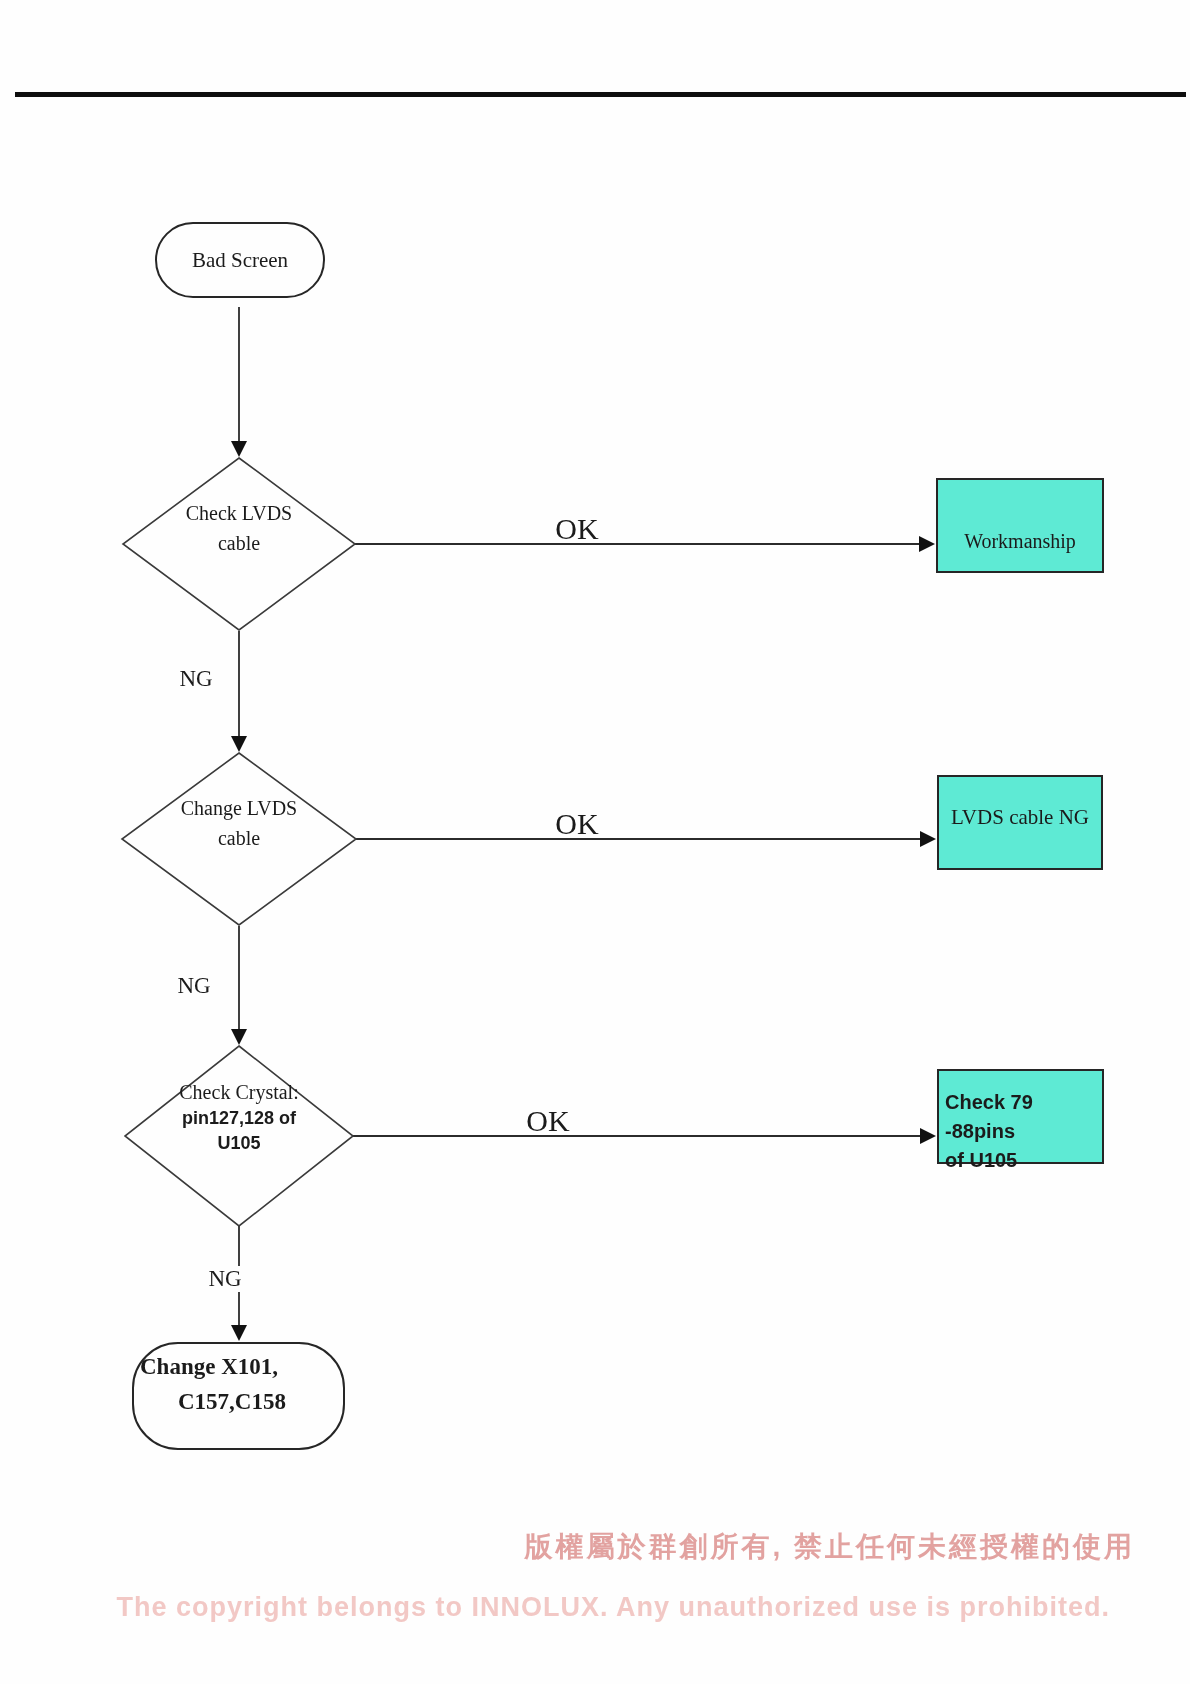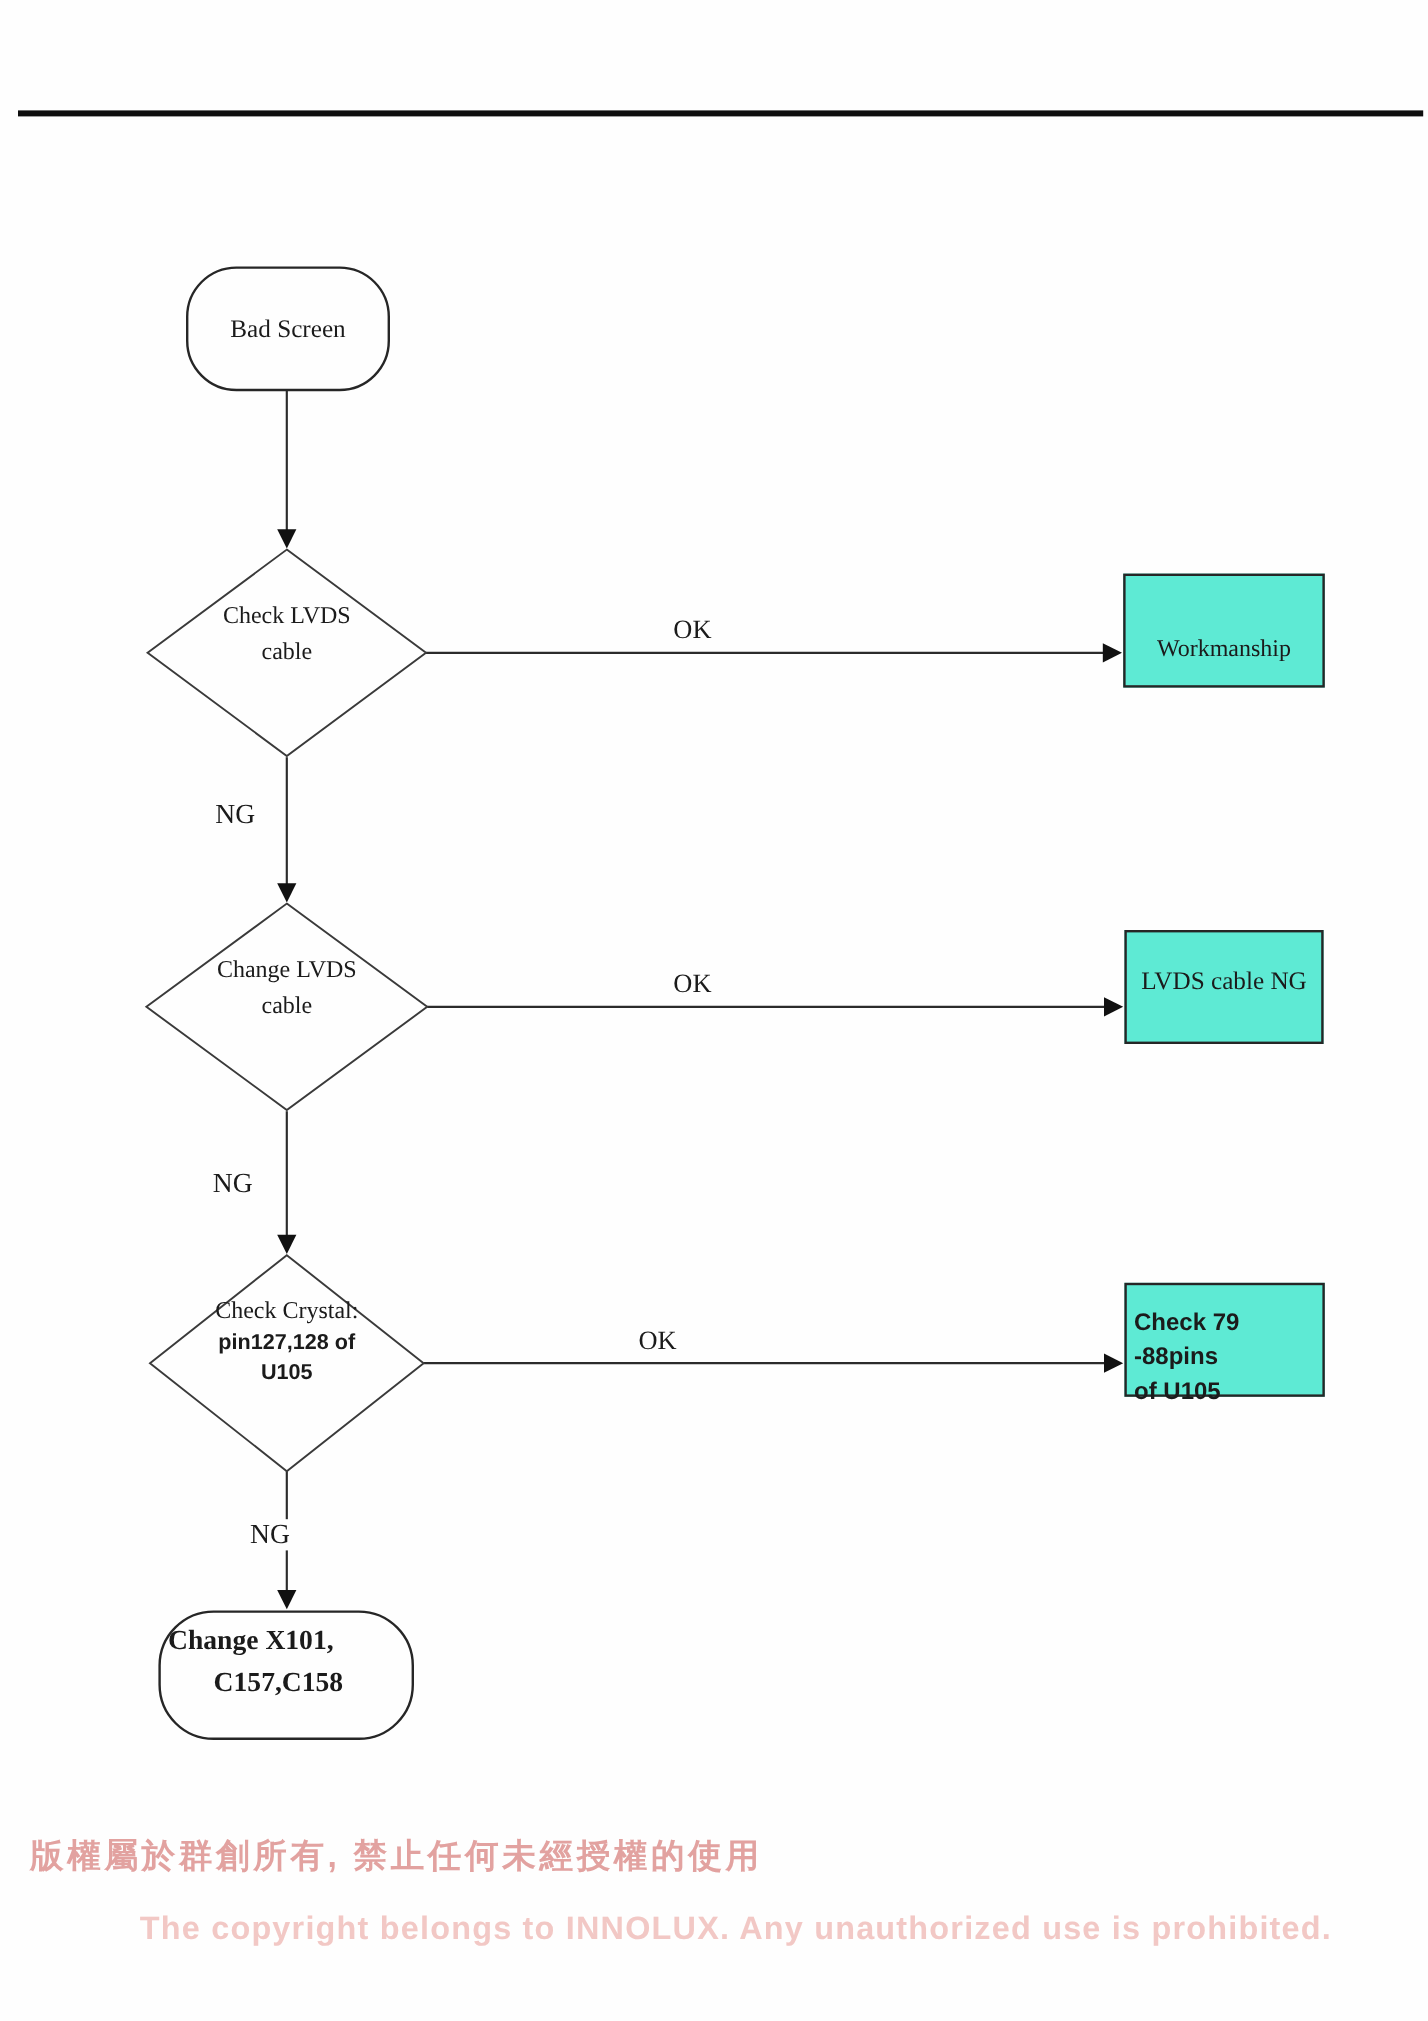--- a/index.html
+++ b/index.html
@@ -2,45 +2,45 @@
 <html><head>
 <meta charset="utf-8">
 <style>
   html,body{margin:0;padding:0;background:#ffffff;}
   #page{position:relative;width:1190px;height:1684px;background:#fefefe;overflow:hidden;
         font-family:"Liberation Serif", serif;color:#1b1b1b;}
   .abs{position:absolute;}
   #top-rule{left:15px;top:92px;width:1171px;height:5px;background:#0e0e0e;}
   #conn-svg{left:0;top:0;width:1190px;height:1684px;}
   .terminal{border:2px solid #262626;background:#fefefe;box-sizing:border-box;}
-  #start-terminal{left:155px;top:222px;width:170px;height:104px;border-radius:42px;
+  #start-terminal{left:155px;top:222px;width:170px;height:76px;border-radius:42px;
         display:flex;align-items:center;justify-content:center;font-size:21px;}
   #end-terminal{left:132px;top:1342px;width:213px;height:108px;border-radius:46px;
         font-size:23px;font-weight:700;line-height:1.5;font-family:Liberation Serif, serif;}
   #end-terminal .l1{padding:6px 0 0 6px;}
   #end-terminal .l2{padding-left:44px;}
   .rect-node{border:2px solid #262626;background:#5eead4;box-sizing:border-box;font-size:20px;}
   #rect-workmanship{left:936px;top:478px;width:168px;height:95px;text-align:center;padding-top:50px;}
   #rect-lvds-ng{left:937px;top:775px;width:166px;height:95px;text-align:center;padding-top:28px;font-size:21px;}
   #rect-check-pins{left:937px;top:1069px;width:167px;height:95px;text-align:left;
         padding:17px 0 0 6px;font-family:"Liberation Sans",sans-serif;font-weight:700;line-height:1.45;}
   .diamond-text{text-align:center;font-size:20px;line-height:1.5;}
   #d1-text{left:129px;top:498px;width:220px;}
   #d2-text{left:129px;top:793px;width:220px;}
   #d3-text{left:129px;top:1078px;width:220px;line-height:1.4;text-align:center;}
   .sans-bold{font-family:"Liberation Sans",sans-serif;font-weight:700;font-size:18px;}
-  .edge-label{font-size:22px;text-align:center;}
+  .edge-label{font-size:30px;text-align:center;}
   #ok1-label{left:545px;top:512px;width:64px;}
   #ok2-label{left:545px;top:807px;width:64px;}
   #ok3-label{left:516px;top:1104px;width:64px;}
   .ng-label{font-size:23px;text-align:center;}
   #ng1-label{left:162px;top:666px;width:68px;}
   #ng2-label{left:160px;top:973px;width:68px;}
   #ng3-label{left:191px;top:1266px;width:68px;background:#fefefe;}
-  #wm-zh{left:25px;top:1528px;width:1110px;text-align:left;font-size:28px;font-weight:700;
+  #wm-zh{left:25px;top:1528px;width:1110px;text-align:right;font-size:28px;font-weight:700;
         letter-spacing:3px;color:#e2a2a0;font-family:"Liberation Sans",sans-serif;}
   #wm-en{left:0px;top:1592px;width:1110px;text-align:right;font-size:27px;font-weight:700;
         letter-spacing:1px;color:#f2c8c5;font-family:"Liberation Sans",sans-serif;}
 </style>
 </head>
 <body>
 
 <div id="page">
 
   <div id="top-rule" class="abs"></div>

